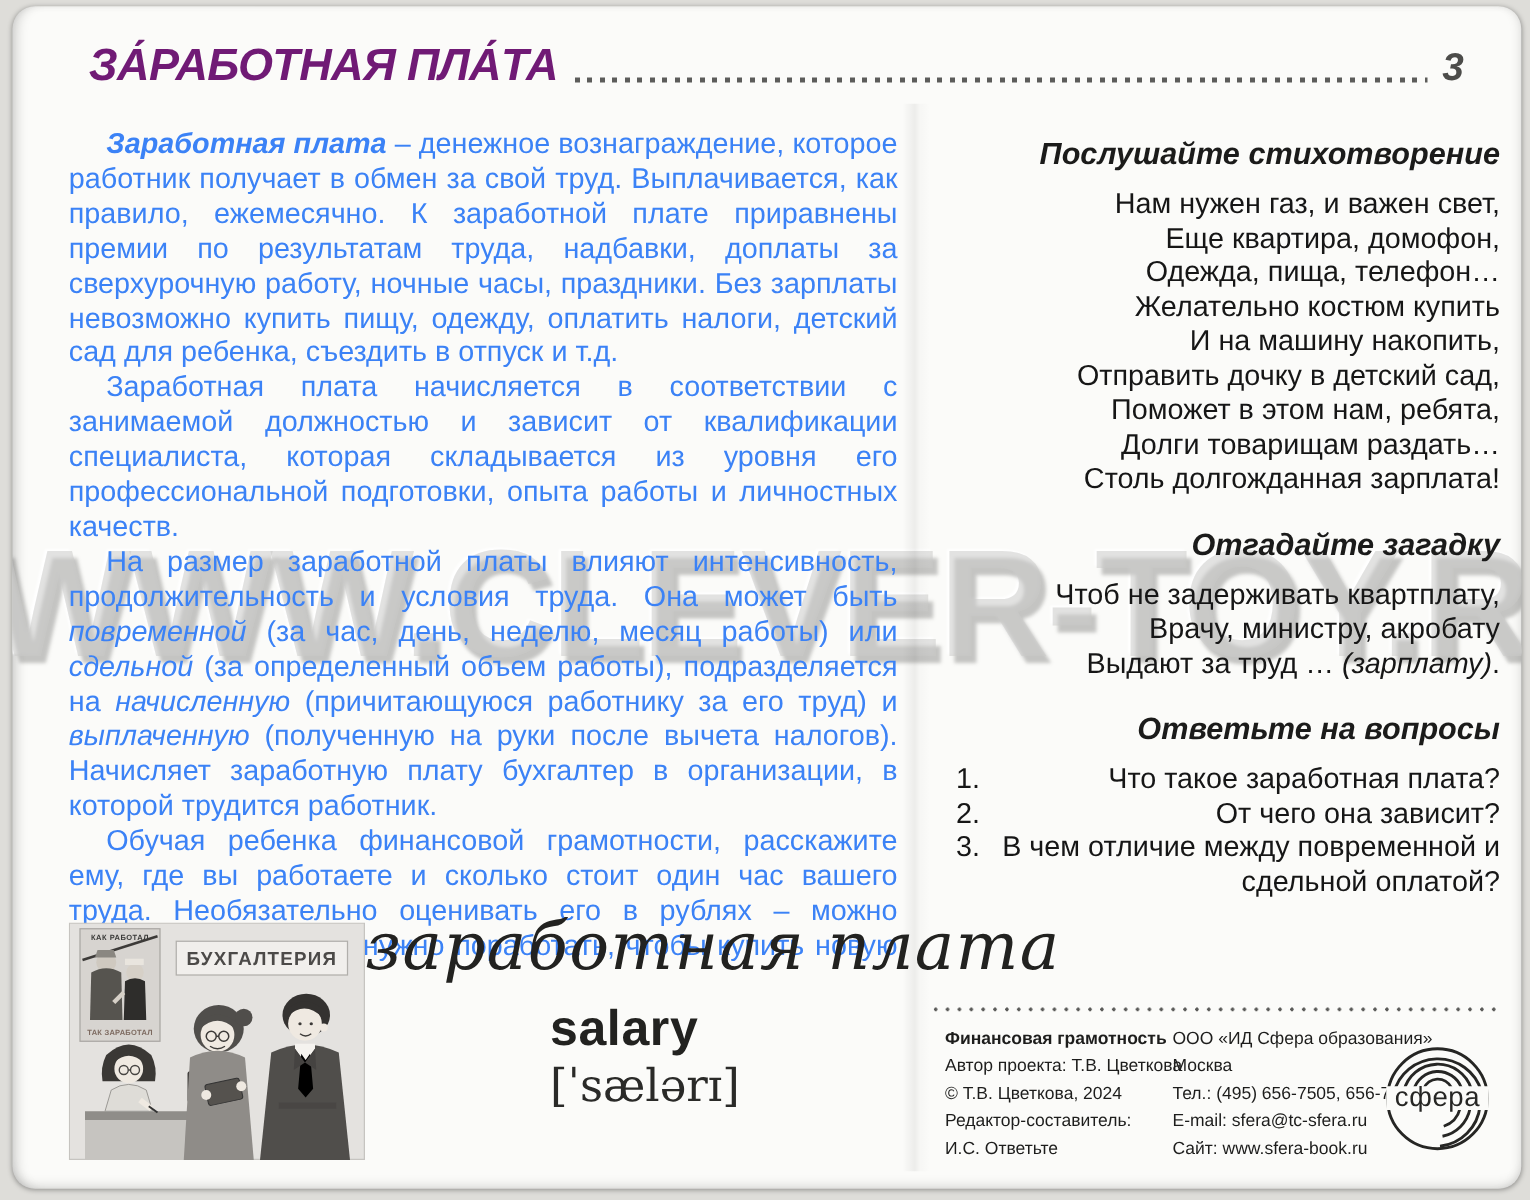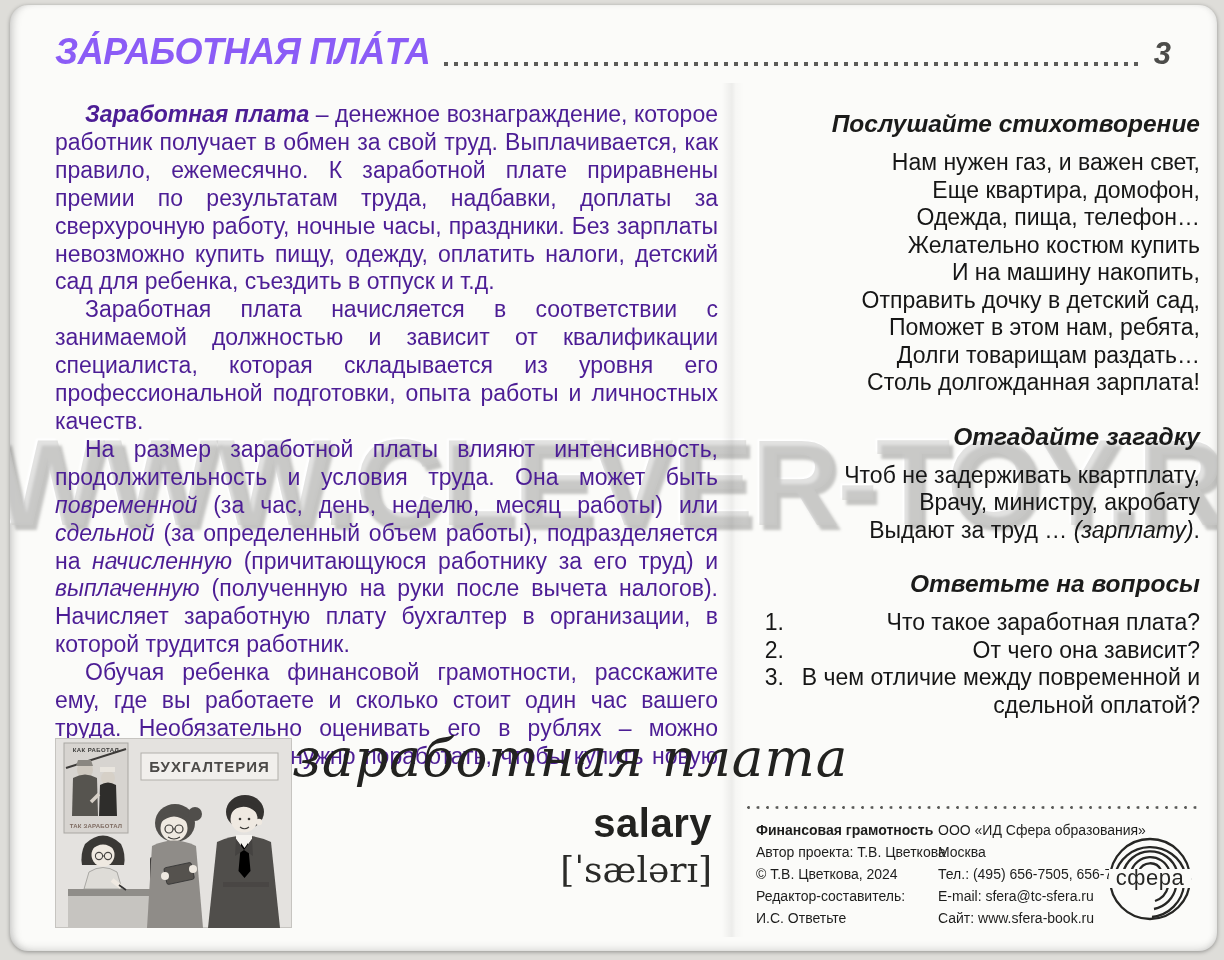--- a/index.html
+++ b/index.html
@@ -36,34 +36,34 @@
     pointer-events:none;
   }
   
   .header{
     position:absolute;left:45px;right:46px;top:26px;
     display:flex;align-items:baseline;
     z-index:2;
   }
   .title{
     font-size:36px;font-weight:700;font-style:italic;
-    color:#8b5cf6;letter-spacing:-.5px;white-space:nowrap;
+    color:#701a75;letter-spacing:-.5px;white-space:nowrap;margin-left:16px;
   }
   .leader{
     flex:1;height:4px;margin:0 12px 7px 14px;align-self:flex-end;
     background-image:repeating-linear-gradient(to right,#5c5c5a 0 4px,transparent 4px 10px);
   }
   .page-num{
     font-size:31px;font-style:italic;font-weight:700;
     color:#4c4c4a;
   }
   
   .left-col{
     position:absolute;left:45px;top:96px;width:663px;
-    font-size:23px;line-height:27.9px;color:#4c1d95;
+    font-size:23px;line-height:27.9px;color:#3b82f6;
     text-align:justify;
     z-index:2;
   }
   .body-p{margin:0;text-indent:30px;}
   .bi{font-weight:700;font-style:italic;}
   .i{font-style:italic;}
   
   .right-col{
     position:absolute;left:742px;top:104px;width:448px;
     font-size:23px;line-height:27.5px;color:#161616;
@@ -93,21 +93,21 @@
     position:absolute;left:282px;top:722px;width:424px;
     text-align:center;
     font-family:"DejaVu Serif", serif;
     font-style:italic;font-weight:400;
     font-size:53px;color:#222220;
     letter-spacing:1px;
     z-index:2;white-space:nowrap;
   }
   .vocab-en{
     position:absolute;left:430px;top:795px;width:272px;
-    text-align:right;z-index:2;
+    z-index:2;
   }
   .salary{
     font-size:40px;font-weight:700;color:#222220;line-height:46px;
     letter-spacing:.5px;
   }
   .transcription{
     font-family:"DejaVu Serif", serif;
     font-size:36px;color:#2a2a28;line-height:48px;
   }
   

